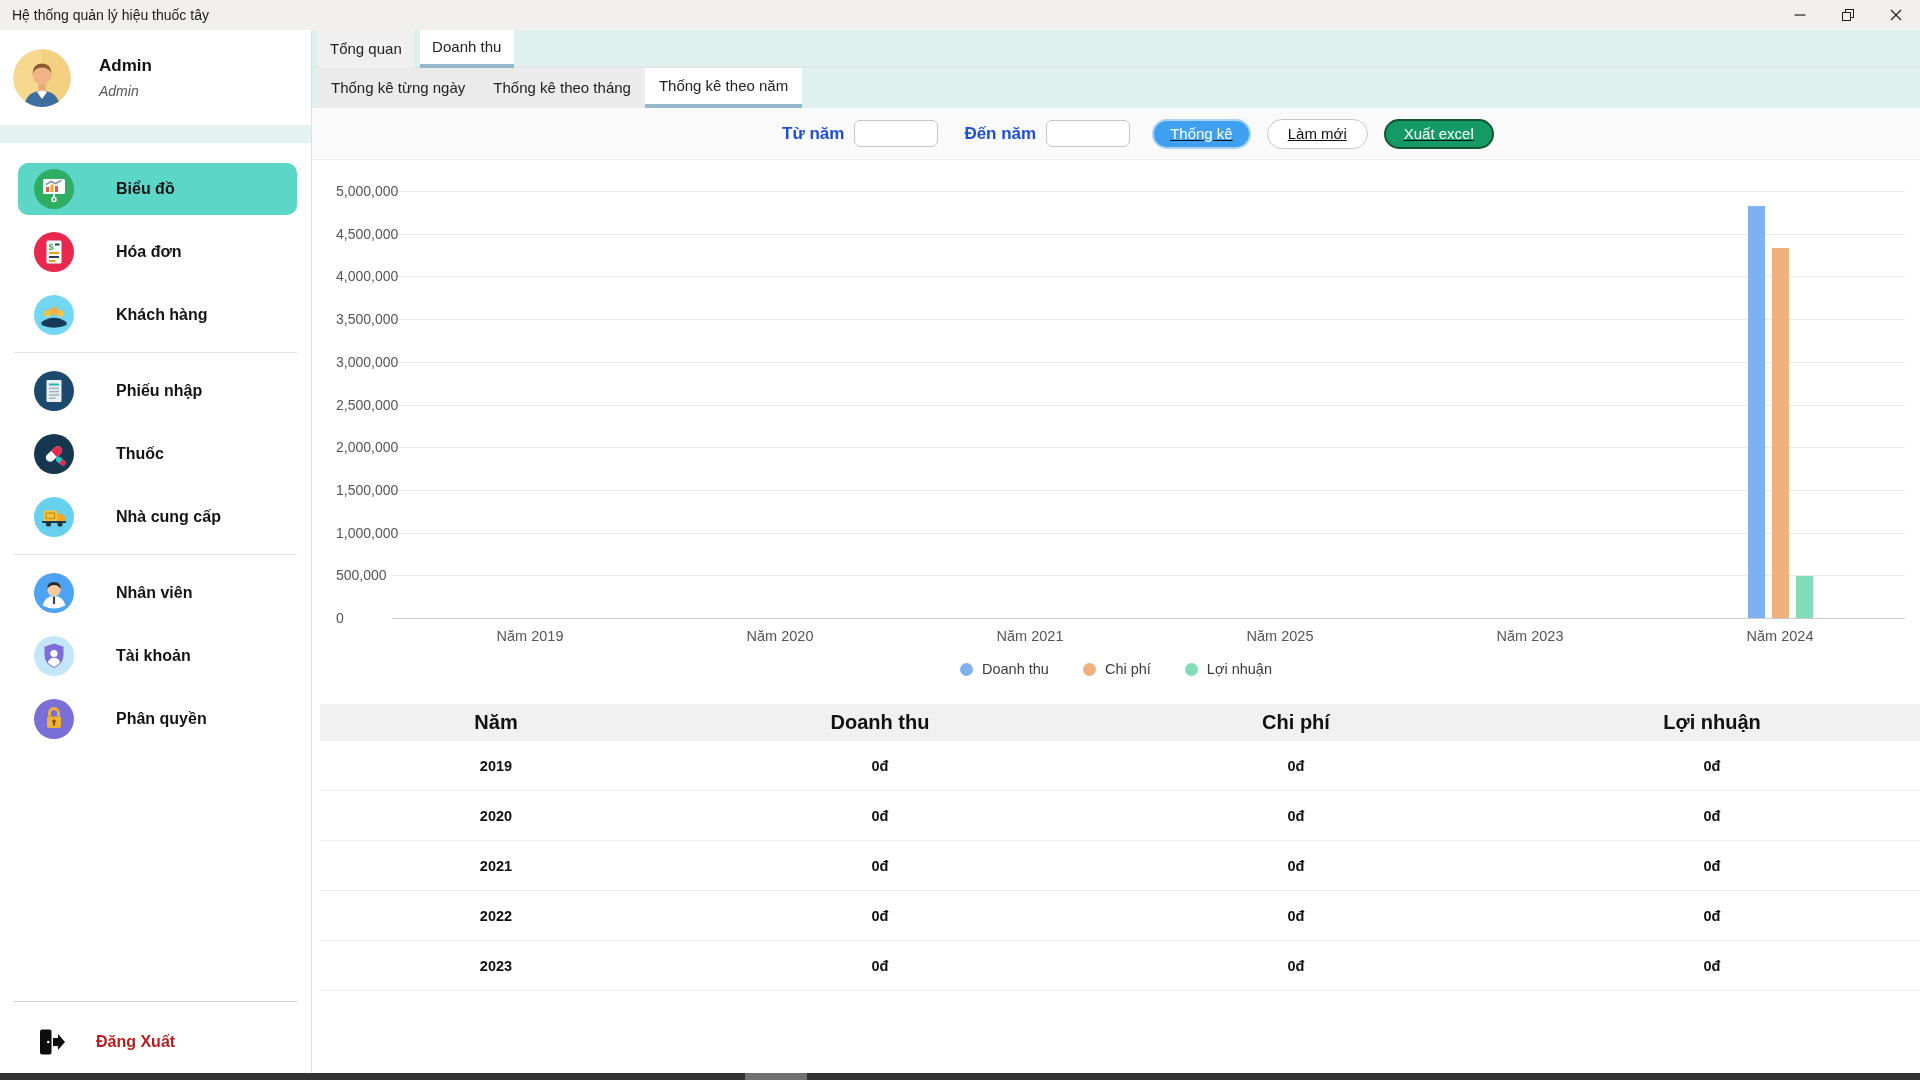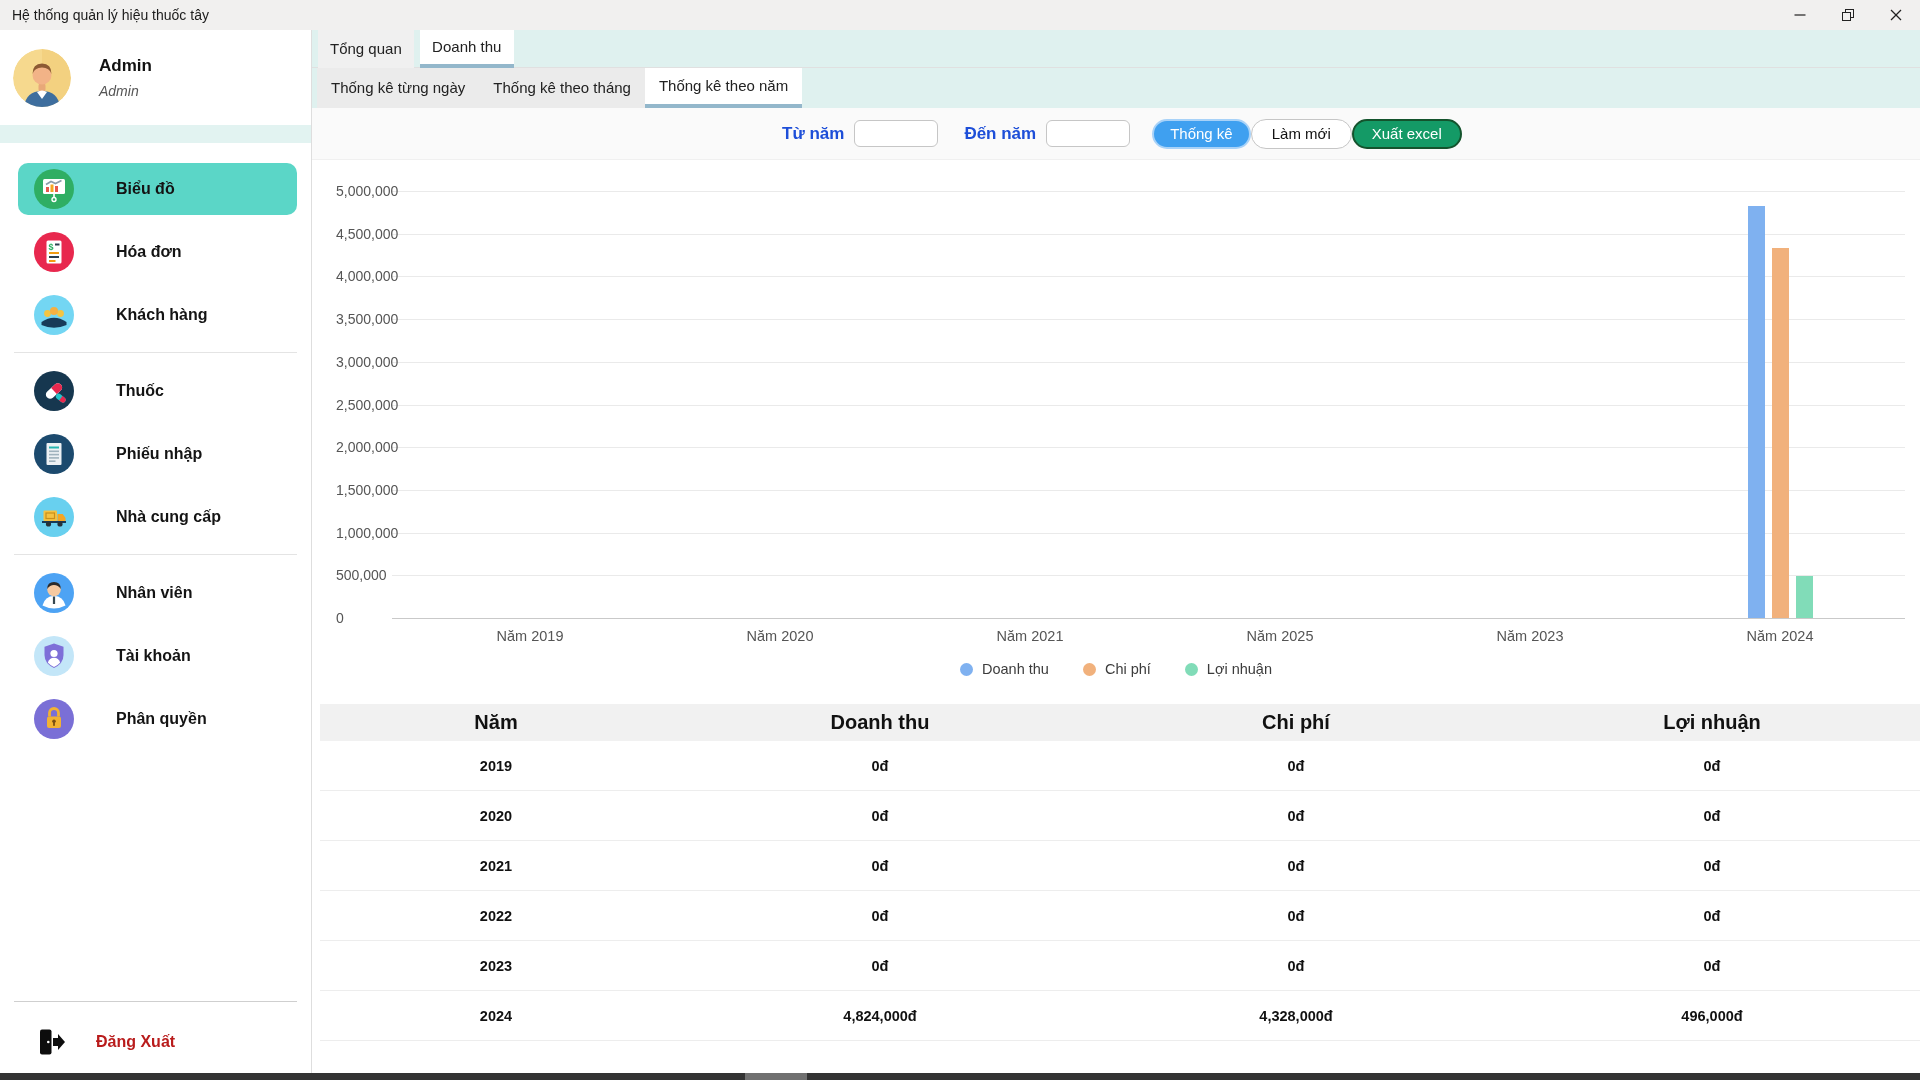--- a/index.html
+++ b/index.html
@@ -40,21 +40,21 @@
   .tabs-row { height:38px; background:#DFF1EF; display:flex; padding-left:6px; border-bottom:1px solid #E0E0E0; }
   .tab { padding:0 12px; min-width:94px; text-align:center; font-size:15px; line-height:38px; height:38px; background:#F0F0F0; color:#222; margin-right:6px; cursor:pointer; }
   .tab.active { background:#fff; border-bottom:4px solid #93B7CB; line-height:34px; }
   .subtabs-row { height:40px; background:#DFF1EF; display:flex; padding-left:5px; }
   .subtab { padding:0 14px; font-size:15px; line-height:40px; height:40px; background:#EBEBEB; color:#222; cursor:pointer; }
   .subtab.active { background:#fff; border-bottom:4px solid #93B7CB; line-height:36px; }
   .form-row { height:52px; background:#FAFAFA; display:flex; align-items:center; padding-left:470px; border-bottom:1px solid #F0F0F0; }
   .form-label { font-size:17px; font-weight:600; color:#1d4ed8; }
   .form-label.second { margin-left:26px; }
   .year-input { width:84px; height:27px; border:1px solid #C6C6C6; border-radius:6px; margin-left:10px; outline:none; font-size:14px; padding:0 6px; background:#fff; font-family:inherit; }
-  .filter-buttons { margin-left:22px; display:flex; gap:0; align-items:flex-start; }
+  .filter-buttons { margin-left:22px; display:flex; gap:16px; align-items:flex-start;text-decoration:underline; }
   .btn { height:30px; border-radius:15px; font-size:15px; cursor:pointer; font-family:inherit; }
   .btn-primary { background:#3FA0F0; color:#fff; border:2px solid #A8D2F8; padding:0 16px; }
   .btn-default { background:#fff; color:#111; border:1px solid #C6C6C6; padding:0 20px; }
   .btn-success { background:#149A66; color:#fff; border:2px solid #14532d; padding:0 18px; }
   
   .chart { position:absolute; top:131px; left:0; width:1608px; height:545px; }
   .gridline { position:absolute; left:80px; width:1513px; height:1px; background:#EAEAEA; }
   .gridline.zero { background:#C9C9C9; }
   .ytick { position:absolute; left:24px; width:80px; height:18px; font-size:14px; color:#555; line-height:18px; }
   .xtick { position:absolute; top:467px; height:18px; font-size:14.5px; color:#555; text-align:center; }
@@ -171,46 +171,46 @@
               <circle cx="20" cy="16" r="4" fill="#F5B041"></circle>
               <path d="M7.5 27 q12.5 -8.5 25 0 l0 3 q-12.5 5.5 -25 0 z" fill="#173A58"></path>
             </svg>
           </span>
           <span class="menu-label">Khách hàng</span>
         </div>
         <div class="menu-divider"></div>
         <div class="menu-item">
           <span class="menu-icon">
             <svg viewBox="0 0 40 40">
+              <circle cx="20" cy="20" r="20" fill="#1C4A6E"></circle>
+              <rect x="12.5" y="9" width="15" height="22" rx="1" fill="#EDF1F4"></rect>
+              <rect x="15" y="12.5" width="10" height="2" fill="#28B5B0"></rect>
+              <rect x="15" y="16.5" width="10" height="1.6" fill="#9FB2BD"></rect>
+              <rect x="15" y="19.8" width="10" height="1.6" fill="#9FB2BD"></rect>
+              <rect x="15" y="23.1" width="10" height="1.6" fill="#9FB2BD"></rect>
+              <rect x="15" y="26.4" width="6.5" height="1.6" fill="#9FB2BD"></rect>
+            </svg>
+          </span>
+          <span class="menu-label">Phiếu nhập</span>
+        </div>
+        <div class="menu-item">
+          <span class="menu-icon">
+            <svg viewBox="0 0 40 40">
               <circle cx="20" cy="20" r="20" fill="#16374F"></circle>
               <g transform="rotate(-42 20 20)">
                 <rect x="10.5" y="15.8" width="19" height="8.4" rx="4.2" fill="#fff"></rect>
                 <path d="M20 15.8 h5.3 a4.2 4.2 0 0 1 0 8.4 h-5.3 z" fill="#E8284E"></path>
               </g>
               <g transform="rotate(38 27 27)">
                 <rect x="21.5" y="24.5" width="11" height="5.6" rx="2.8" fill="#23C4C9"></rect>
                 <path d="M27 24.5 h2.7 a2.8 2.8 0 0 1 0 5.6 h-2.7 z" fill="#E8284E"></path>
               </g>
             </svg>
           </span>
           <span class="menu-label">Thuốc</span>
-        </div>
-        <div class="menu-item">
-          <span class="menu-icon">
-            <svg viewBox="0 0 40 40">
-              <circle cx="20" cy="20" r="20" fill="#1C4A6E"></circle>
-              <rect x="12.5" y="9" width="15" height="22" rx="1" fill="#EDF1F4"></rect>
-              <rect x="15" y="12.5" width="10" height="2" fill="#28B5B0"></rect>
-              <rect x="15" y="16.5" width="10" height="1.6" fill="#9FB2BD"></rect>
-              <rect x="15" y="19.8" width="10" height="1.6" fill="#9FB2BD"></rect>
-              <rect x="15" y="23.1" width="10" height="1.6" fill="#9FB2BD"></rect>
-              <rect x="15" y="26.4" width="6.5" height="1.6" fill="#9FB2BD"></rect>
-            </svg>
-          </span>
-          <span class="menu-label">Phiếu nhập</span>
         </div>
         <div class="menu-item">
           <span class="menu-icon">
             <svg viewBox="0 0 40 40">
               <circle cx="20" cy="20" r="20" fill="#68D0EF"></circle>
               <rect x="9.5" y="13.5" width="13.5" height="10.5" rx="1" fill="#F5C242"></rect>
               <rect x="12" y="16" width="8.5" height="5.5" fill="none" stroke="#C98F1B" stroke-width="1.2"></rect>
               <path d="M23.5 17 h5.2 l2.8 4 v3 h-8 z" fill="#F5A623"></path>
               <rect x="8" y="24" width="24" height="2" fill="#173A58"></rect>
               <circle cx="14.5" cy="27" r="2.6" fill="#263238"></circle>
@@ -373,26 +373,20 @@
             <div class="td" style="width: 26%;">0đ</div>
             <div class="td" style="width: 26%;">0đ</div>
             <div class="td" style="width: 26%;">0đ</div>
           </div>
           <div class="tr">
             <div class="td" style="width: 22%;">2023</div>
             <div class="td" style="width: 26%;">0đ</div>
             <div class="td" style="width: 26%;">0đ</div>
             <div class="td" style="width: 26%;">0đ</div>
           </div>
-          <div class="tr">
-            <div class="td" style="width: 22%;">2024</div>
-            <div class="td" style="width: 26%;">4,824,000đ</div>
-            <div class="td" style="width: 26%;">4,328,000đ</div>
-            <div class="td" style="width: 26%;">496,000đ</div>
-          </div>
         </div>
     </div>
   </div>
 </div>
 
 <div class="hscrollbar">
   <div class="hthumb"></div>
 </div>
 
 </body></html>

